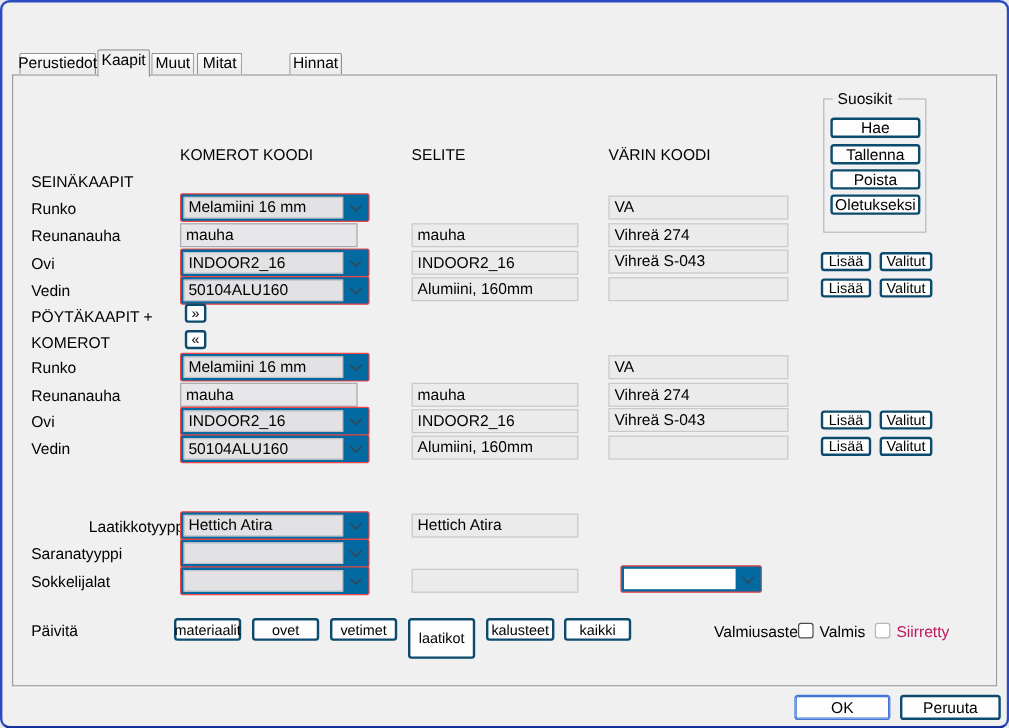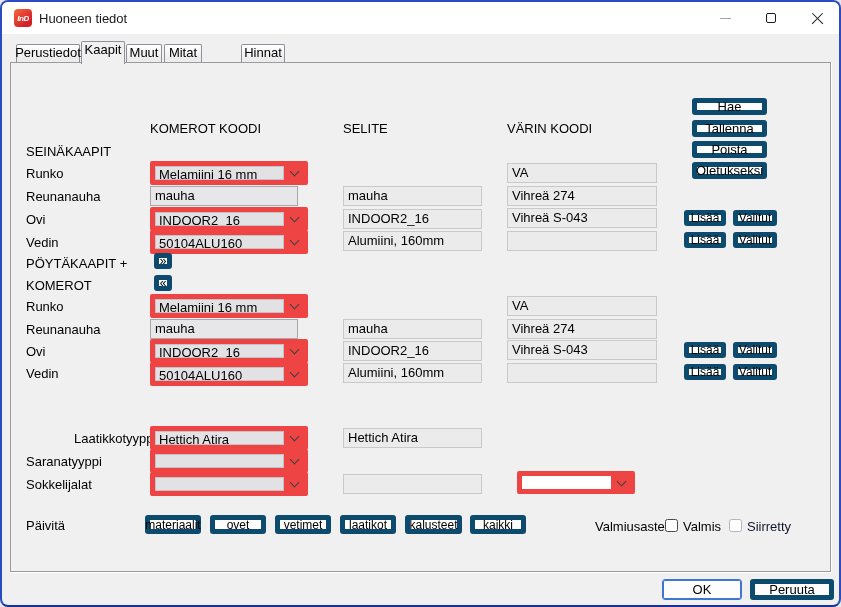--- a/index.html
+++ b/index.html
@@ -41,70 +41,57 @@
   .tab.selected { top:39px; height:23px; background:#f0f0f0; z-index:3; }
   .tabpage {
     position:absolute; left:8px; top:60px; width:821px; height:510px;
     border:1px solid #9b9b9f; background:#f0f0f0;
     box-shadow:1px 1px 0 rgba(255,255,255,0.9);
     z-index:0;
   }
 
   
   .lbl { position:absolute; font-size:13px; color:#000; white-space:nowrap; z-index:2; }
-  .combo { position:absolute; background:#ef4444; border:3px solid #ef4444; border-radius:2px; z-index:2; }
+  .combo { position:absolute; background:#0369a1; border:1px solid #ef4444; border-radius:2px; z-index:2; }
   .combo .val {
     position:absolute; left:2px; top:2px; bottom:2px; right:21px;
     background:#e2e2e5; border:1px solid #c2c2c7;
     font-size:13px; line-height:16px; padding:0 3px; white-space:nowrap; overflow:hidden;
   }
   .combo.white .val { background:#fff; border-color:transparent; }
   .chev {
     position:absolute; right:7px; top:50%; width:7px; height:7px; margin-top:-5px;
     border-right:1.5px solid #3f3f3f; border-bottom:1.5px solid #3f3f3f; transform:rotate(45deg);
   }
   .tfield {
     position:absolute; background:#e7e7e9; border:1px solid #a9a9ad;
     font-size:13px; line-height:18px; padding:0 4px; white-space:nowrap; overflow:hidden; z-index:2;
   }
   .dfield {
     position:absolute; background:#ebebec; border:1px solid #c9c9cd;
     font-size:13px; line-height:18px; padding:0 4px; white-space:nowrap; overflow:hidden; z-index:2;
   }
   .btn {
-    position:absolute; background:#fdfdfd; border:5px solid #0c4a6e; border-radius:3px;
+    position:absolute; background:#fdfdfd; border:2px solid #0c4a6e; border-radius:3px;
     font-size:12px; color:#000; display:flex; align-items:center; justify-content:center;
     white-space:nowrap; z-index:2; cursor:default;
   }
   .btn.f13 { font-size:13px; }
   .btn.ok { border:1px solid #3f76d2; box-shadow:0 0 0 1px #3f76d2 inset; }
   .group { position:absolute; border:1px solid #b9b9bd; z-index:2; }
   .group .legend { position:absolute; top:-8px; left:7px; background:#f0f0f0; padding:0 4px; font-size:13px; white-space:nowrap; }
   .cb { position:absolute; width:13px; height:13px; background:#fff; border:1px solid #4b4b4b; border-radius:2.5px; z-index:2; }
   .cb.disabled { border-color:#b6b6ba; }
-  .lbl.dim { color:#0f172a; }
+  .lbl.dim { color:#be185d; }
 </style>
 </head>
 <body>
 
 <div class="win">
 
-  <div class="titlebar">
-    <div class="appicon">InD</div>
-    <div class="wintitle">Huoneen tiedot</div>
-    <div class="wbtn min">
-        <span class="ico-min"></span>
-      </div>
-    <div class="wbtn max">
-        <span class="ico-max"></span>
-      </div>
-    <div class="wbtn close">
-        <span class="ico-close"></span>
-      </div>
-  </div>
 
   <div class="tab" style="left:14px;width:64px;">
       <span>Perustiedot</span>
     </div>
   <div class="tab selected" style="left:79px;width:44px;">
       <span>Kaapit</span>
     </div>
   <div class="tab" style="left:124px;width:36px;">
       <span>Muut</span>
     </div>
@@ -113,20 +100,23 @@
     </div>
   <div class="tab" style="left:202px;width:44px;margin-left:37px;">
       <span>Hinnat</span>
     </div>
   <div class="tabpage"></div>
 
   <div class="lbl" style="left:148px;top:119px;">KOMEROT KOODI</div>
   <div class="lbl" style="left:341px;top:119px;">SELITE</div>
   <div class="lbl" style="left:505px;top:119px;">VÄRIN KOODI</div>
 
+  <div class="group" style="left:684px;top:80px;width:86px;height:112px;">
+    <span class="legend">Suosikit</span>
+  </div>
   <div class="btn f13" style="left:690px;top:96px;width:75px;height:17px;">Hae</div>
   <div class="btn f13" style="left:690px;top:118px;width:75px;height:17px;">Tallenna</div>
   <div class="btn f13" style="left:690px;top:139px;width:75px;height:17px;">Poista</div>
   <div class="btn f13" style="left:690px;top:160px;width:75px;height:17px;">Oletukseksi</div>
 
   <div class="lbl" style="left:24px;top:142px;">SEINÄKAAPIT</div>
 
   <div class="lbl" style="left:24px;top:164px;">Runko</div>
   <div class="combo" style="left:148px;top:159px;width:158px;height:24px;">
     <span class="val">Melamiini 16 mm</span>
@@ -217,21 +207,21 @@
   <div class="dfield" style="left:341px;top:472px;width:139px;height:20px;"></div>
   <div class="combo white" style="left:515px;top:469px;width:118px;height:23px;">
     <span class="val"></span>
     <span class="chev"></span>
   </div>
 
   <div class="lbl" style="left:24px;top:516px;">Päivitä</div>
   <div class="btn" style="left:143px;top:513px;width:56px;height:19px;">materiaalit</div>
   <div class="btn" style="left:208px;top:513px;width:56px;height:19px;">ovet</div>
   <div class="btn" style="left:273px;top:513px;width:56px;height:19px;">vetimet</div>
-  <div class="btn" style="left:338px;top:513px;width:56px;height:19px;">laatikot</div>
+  <div class="btn" style="left:338px;top:513px;width:56px;height:34px;">laatikot</div>
   <div class="btn" style="left:403px;top:513px;width:57px;height:19px;">kalusteet</div>
   <div class="btn" style="left:468px;top:513px;width:56px;height:19px;">kaikki</div>
 
   <div class="lbl" style="left:593px;top:517px;">Valmiusaste</div>
   <span class="cb" style="left:663px;top:517px;"></span>
   <div class="lbl" style="left:681px;top:517px;">Valmis</div>
   <span class="cb disabled" style="left:727px;top:517px;"></span>
   <div class="lbl dim" style="left:745px;top:517px;">Siirretty</div>
 
   <div class="btn f13 ok" style="left:660px;top:577px;width:80px;height:21px;">OK</div>

